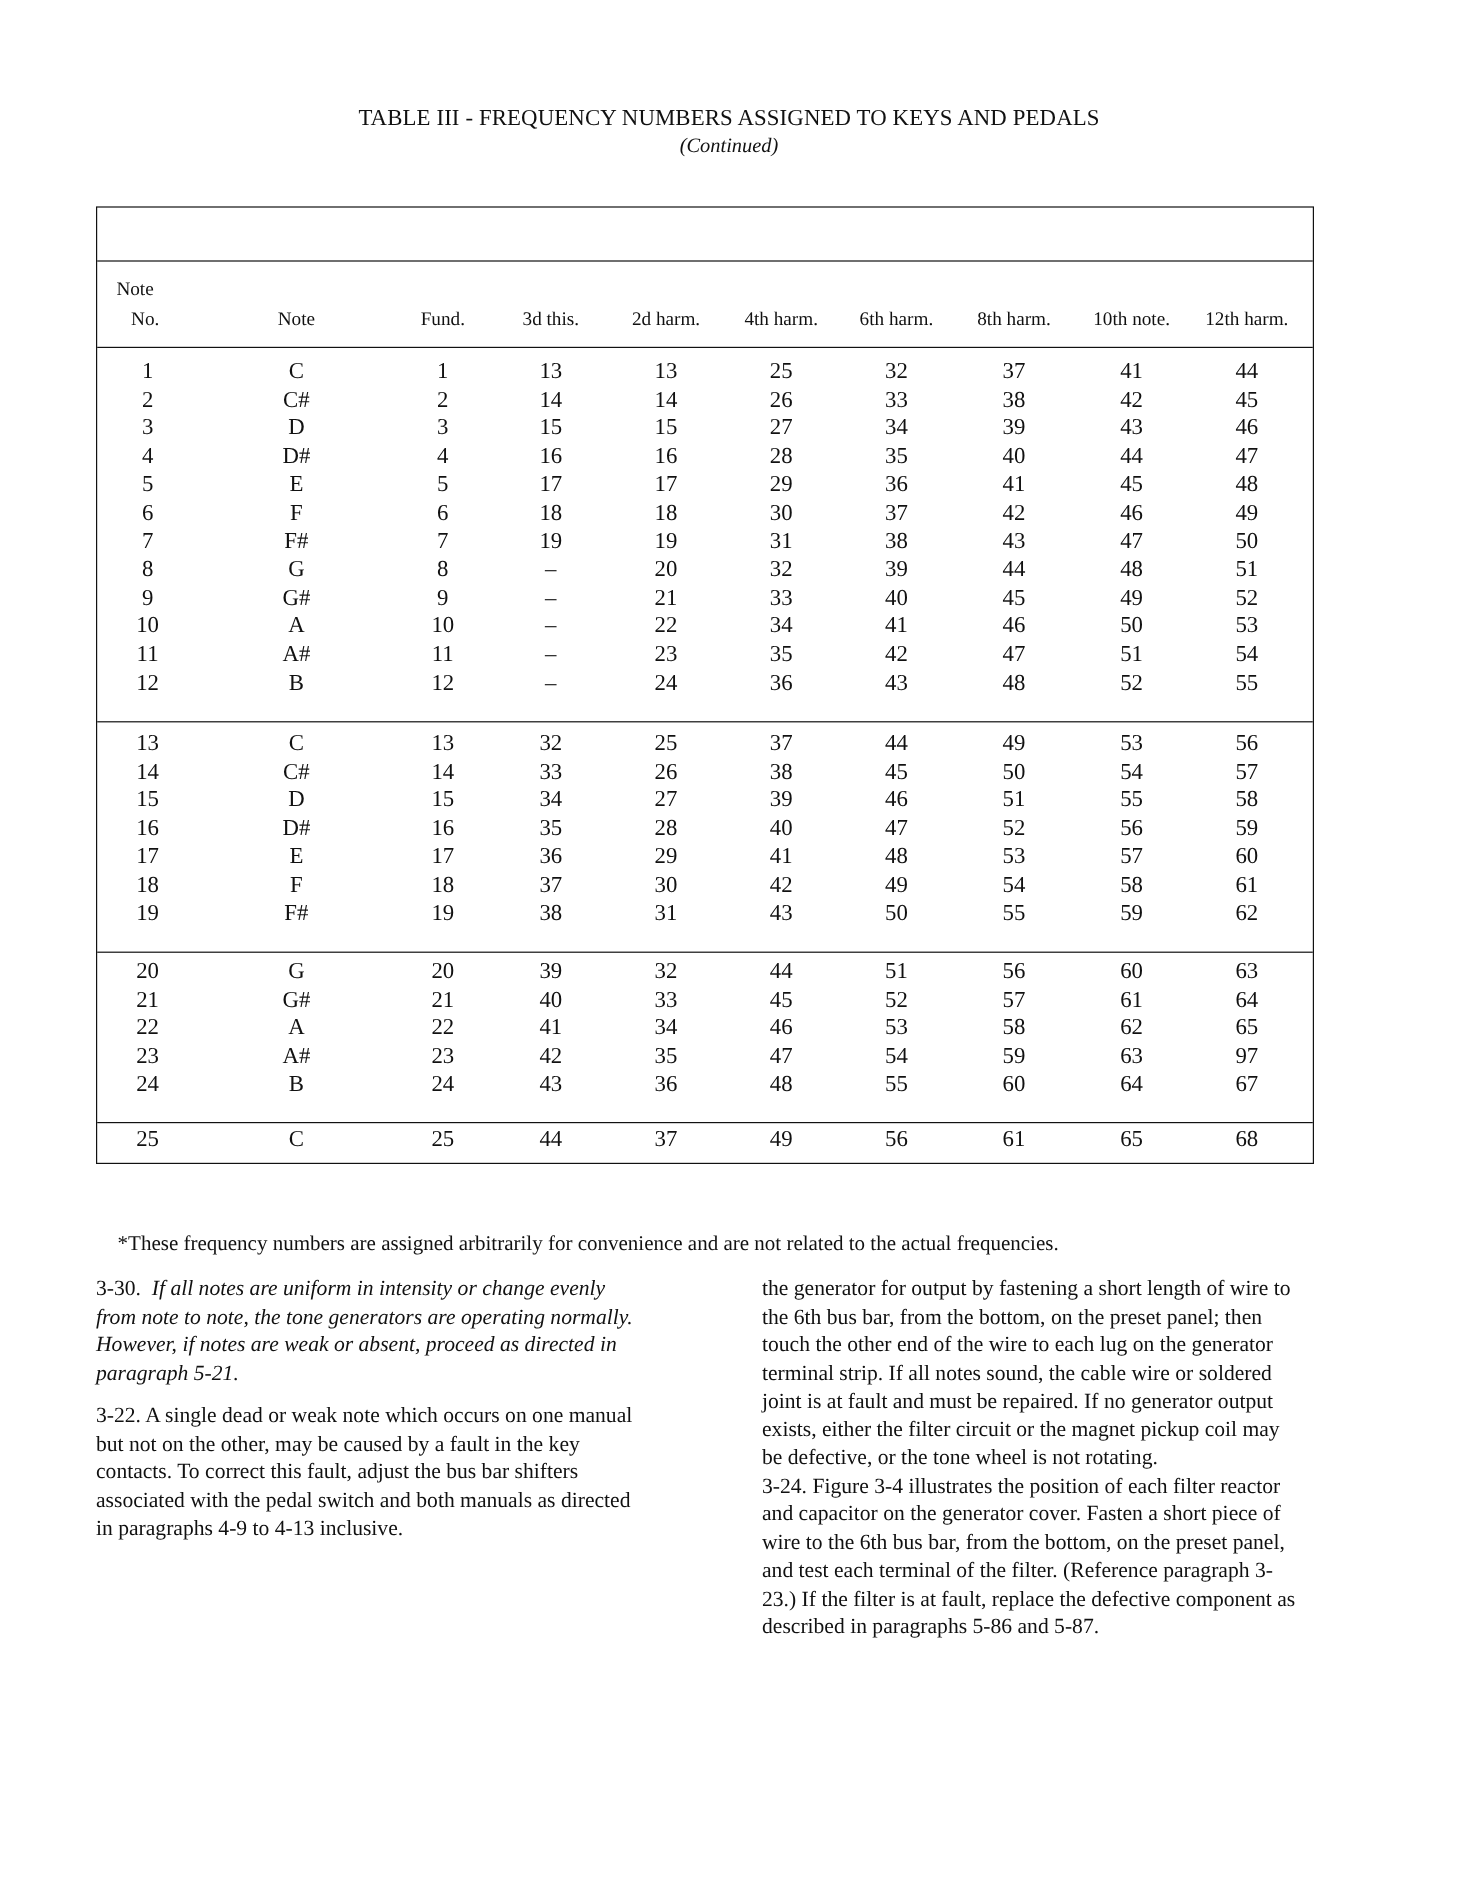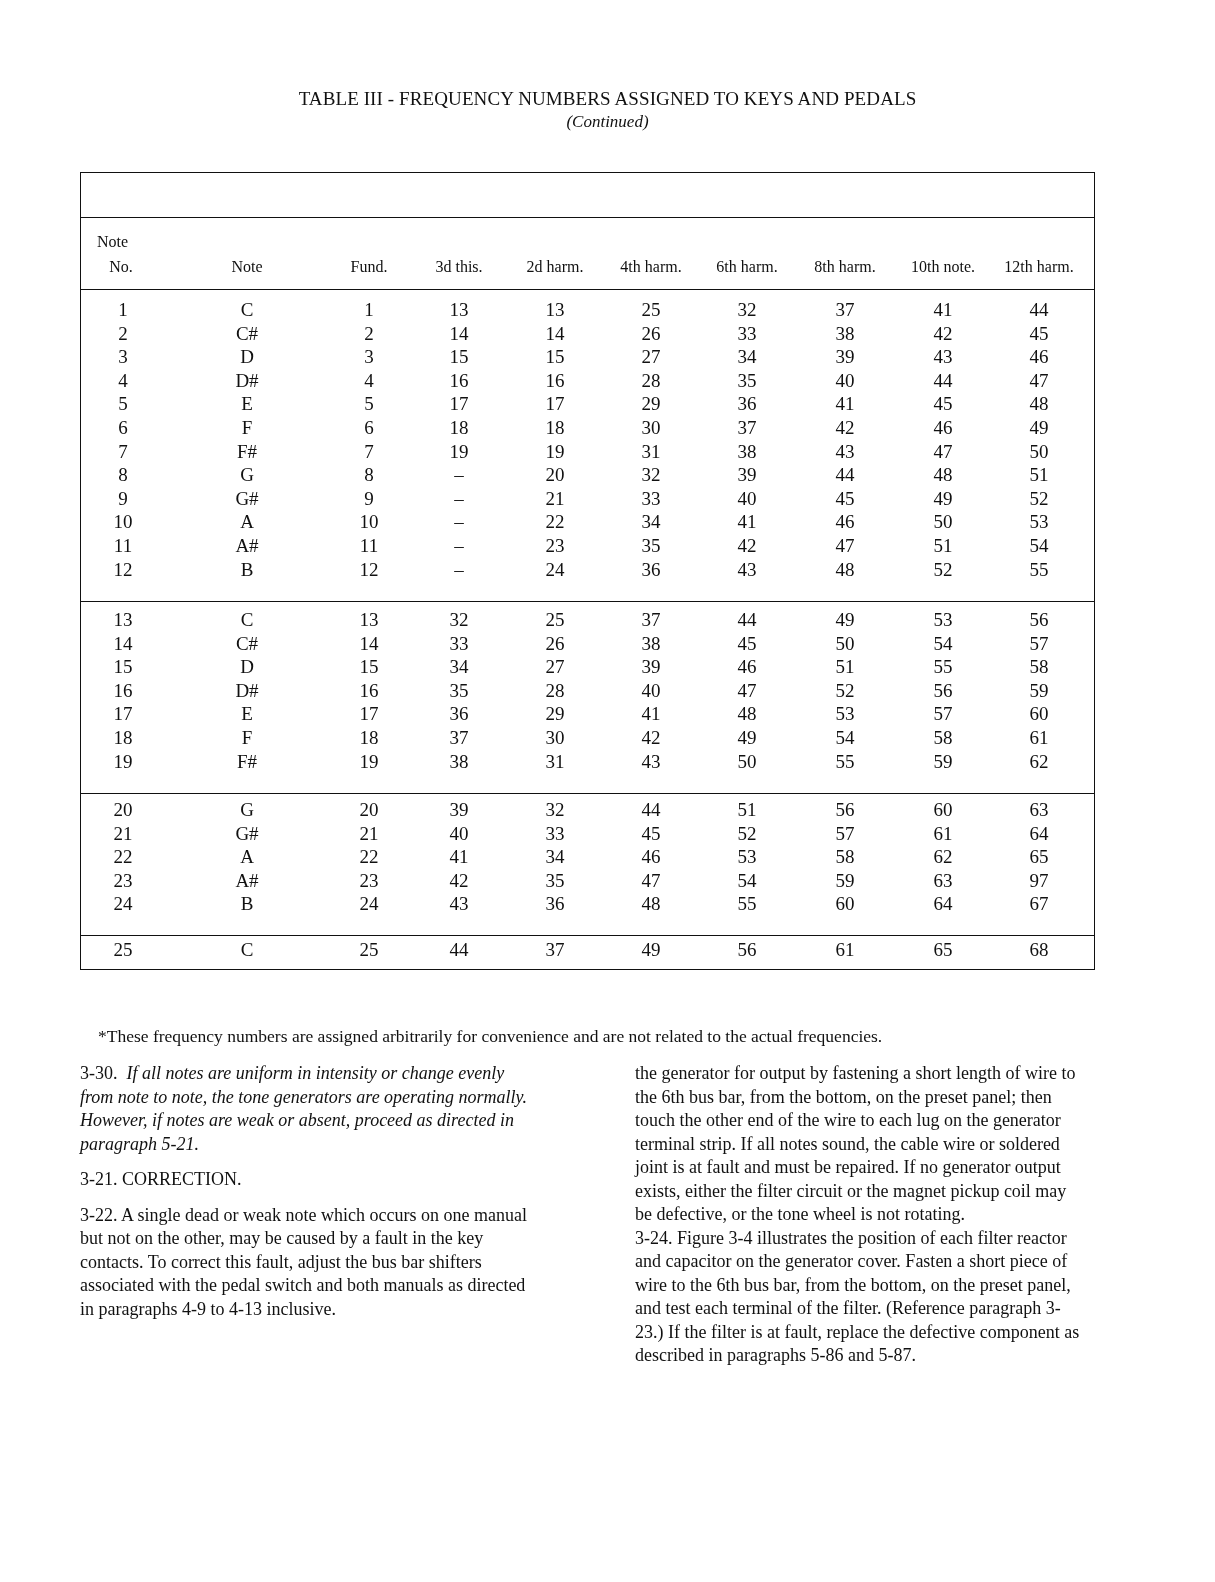--- a/index.html
+++ b/index.html
@@ -343,20 +343,19 @@
         <div class="cell" style="left: 822px; top: 766px;">65</div>
         <div class="cell" style="left: 918px; top: 766px;">68</div>
       </div>
     </div>
 </div>
 
 <div class="footnote">*These frequency numbers are assigned arbitrarily for convenience and are not related to the actual frequencies.</div>
 
 <div class="col" style="left:80px; top:1062px; width:460px;">
   <p><span>3-30.</span>&nbsp;&nbsp;<span class="it">If all notes are uniform in intensity or change evenly from note to note, the tone generators are operating normally. However, if notes are weak or absent, proceed as directed in paragraph 5-21.</span></p>
-  <p>3-21.  CORRECTION.</p>
   <p>3-22.  A single dead or weak note which occurs on one manual but not on the other, may be caused by a fault in the key contacts. To correct this fault, adjust the bus bar shifters associated with the pedal switch and both manuals as directed in paragraphs 4-9 to 4-13 inclusive.</p>
 </div>
 
 <div class="col" style="left:635px; top:1062px; width:445px;">
   <p style="margin:0">the generator for output by fastening a short length of wire to the 6th bus bar, from the bottom, on the preset panel; then touch the other end of the wire to each lug on the generator terminal strip. If all notes sound, the cable wire or soldered joint is at fault and must be repaired. If no generator output exists, either the filter circuit or the magnet pickup coil may be defective, or the tone wheel is not rotating.</p>
   <p>3-24.  Figure 3-4 illustrates the position of each filter reactor and capacitor on the generator cover. Fasten a short piece of wire to the 6th bus bar, from the bottom, on the preset panel, and test each terminal of the filter. (Reference paragraph 3-23.) If the filter is at fault, replace the defective component as described in paragraphs 5-86 and 5-87.</p>
 </div>
 
 </body></html>

